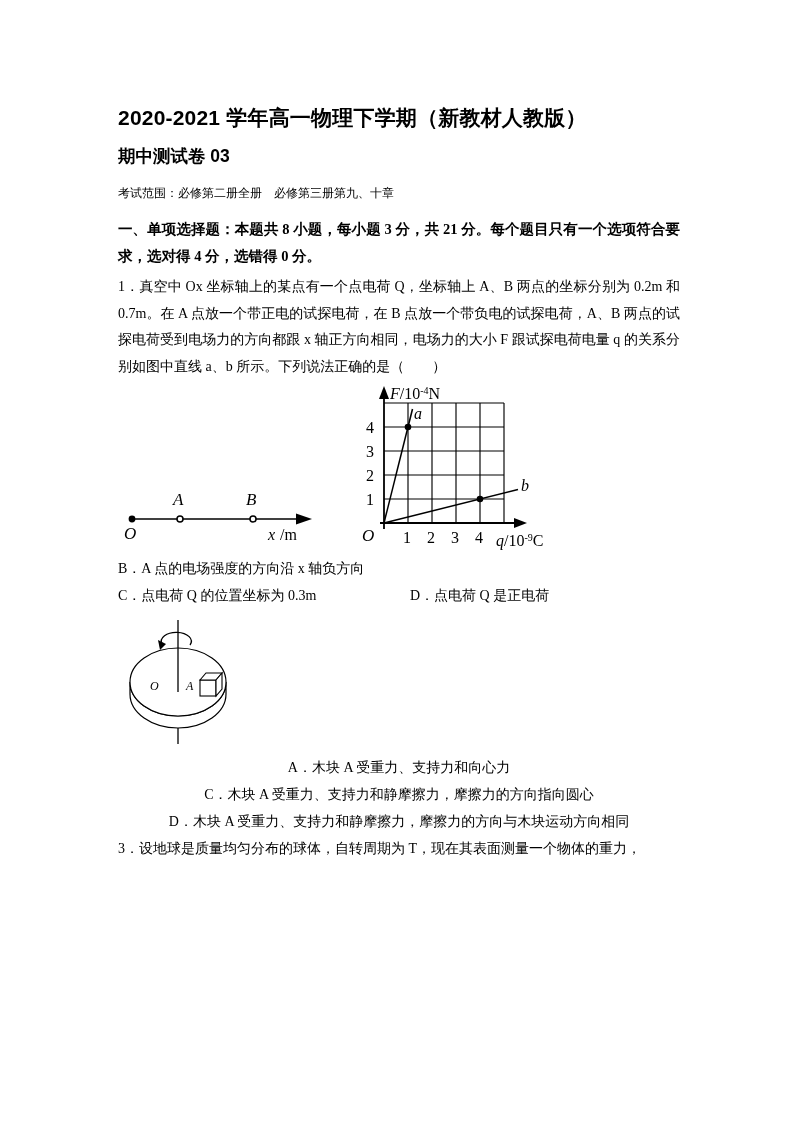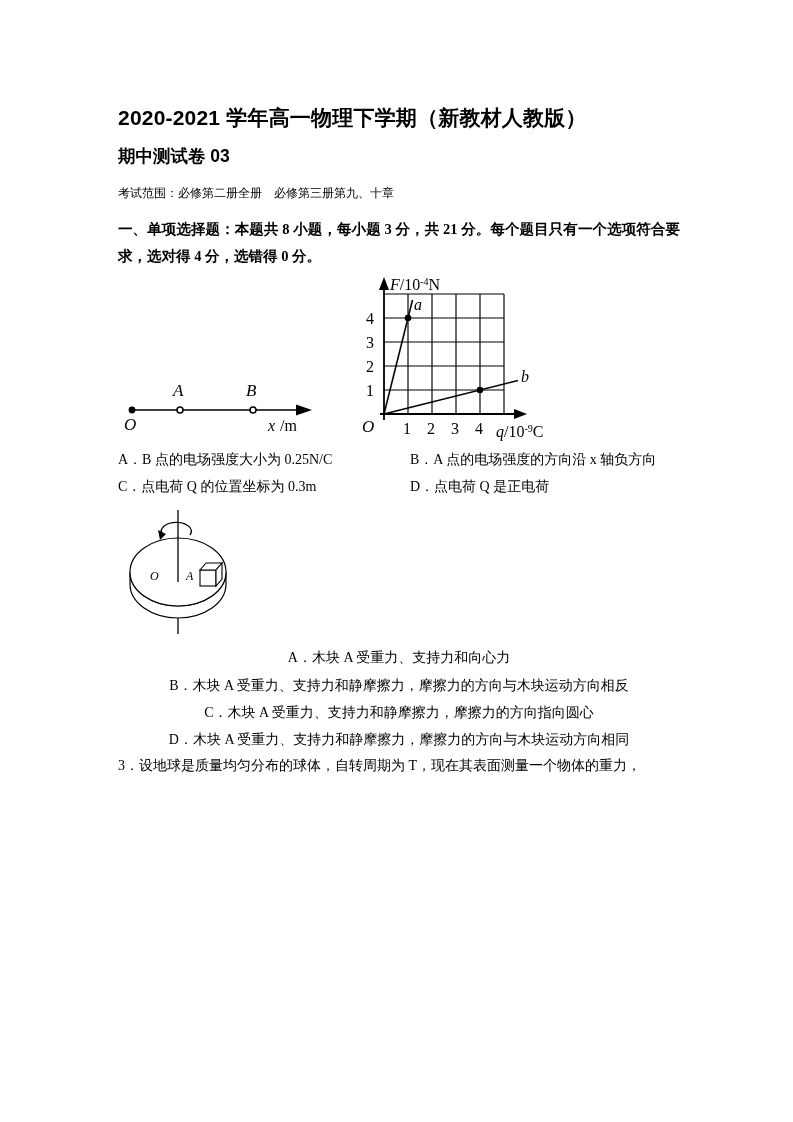--- a/index.html
+++ b/index.html
@@ -115,20 +115,23 @@
   <div class="content">
 
     <div class="doc-title">2020-2021 学年高一物理下学期（新教材人教版）</div>
 
     <div class="doc-subtitle">期中测试卷 03</div>
 
     <div class="scope-line">考试范围：必修第二册全册　必修第三册第九、十章</div>
 
     <div class="section-head">一、单项选择题：本题共 8 小题，每小题 3 分，共 21 分。每个题目只有一个选项符合要求，选对得 4 分，选错得 0 分。</div>
 
+    <div class="question">
+      <span>1．</span><span>真空中 Ox 坐标轴上的某点有一个点电荷 Q，坐标轴上 A、B 两点的坐标分别为 0.2m 和 0.7m。在 A 点放一个带正电的试探电荷，在 B 点放一个带负电的试探电荷，A、B 两点的试探电荷受到电场力的方向都跟 x 轴正方向相同，电场力的大小 F 跟试探电荷电量 q 的关系分别如图中直线 a、b 所示。下列说法正确的是（　　）</span>
+    </div>
 
     <div class="fig1">
 
       <div class="axisfig">
         <svg width="210" height="64" viewBox="0 0 210 64">
           <line x1="14" y1="40" x2="178" y2="40" stroke="#000" stroke-width="1.7"></line>
           <polygon points="178,34.5 194,40 178,45.5" fill="#000"></polygon>
           <circle cx="14" cy="40" r="3.4" fill="#000"></circle>
           <circle cx="62" cy="40" r="3.0" fill="#fff" stroke="#000" stroke-width="1.5"></circle>
           <circle cx="135" cy="40" r="3.0" fill="#fff" stroke="#000" stroke-width="1.5"></circle>
@@ -182,21 +185,20 @@
           <text x="95" y="160" font-size="16">3</text>
           <text x="119" y="160" font-size="16">4</text>
 
           <text x="34" y="16" font-size="16"><tspan font-style="italic">F</tspan>/10<tspan font-size="10" dy="-5">-4</tspan><tspan dy="5">N</tspan></text>
           <text x="140" y="163" font-size="16"><tspan font-style="italic">q</tspan>/10<tspan font-size="10" dy="-5">-9</tspan><tspan dy="5">C</tspan></text>
         </svg>
       </div>
     </div>
 
     <div class="opts-row">
-      <div class="opt-left">A．B 点的电场强度大小为 0.25N/C</div>
       <div class="opt-right">B．A 点的电场强度的方向沿 x 轴负方向</div>
     </div>
     <div class="opts-row">
       <div class="opt-left">C．点电荷 Q 的位置坐标为 0.3m</div>
       <div class="opt-right">D．点电荷 Q 是正电荷</div>
     </div>
 
 
     <div class="fig2">
       <div class="diskfig">
@@ -220,21 +222,20 @@
           <g stroke="#000" stroke-width="1.1" fill="#ffffff">
             <rect x="94" y="66" width="16" height="16"></rect>
             <polygon points="94,66 100,59 116,59 110,66" fill="#ffffff"></polygon>
             <polygon points="110,66 116,59 116,75 110,82" fill="#ffffff"></polygon>
           </g>
         </svg>
       </div>
     </div>
 
     <div class="opt-block">A．木块 A 受重力、支持力和向心力</div>
-    <div class="opt-block">B．木块 A 受重力、支持力和静摩擦力，摩擦力的方向与木块运动方向相反</div>
     <div class="opt-block">C．木块 A 受重力、支持力和静摩擦力，摩擦力的方向指向圆心</div>
     <div class="opt-block">D．木块 A 受重力、支持力和静摩擦力，摩擦力的方向与木块运动方向相同</div>
 
     <div class="question">
       <span>3．</span><span>设地球是质量均匀分布的球体，自转周期为 T，现在其表面测量一个物体的重力，</span>
     </div>
 
   </div>
 </div>
 

